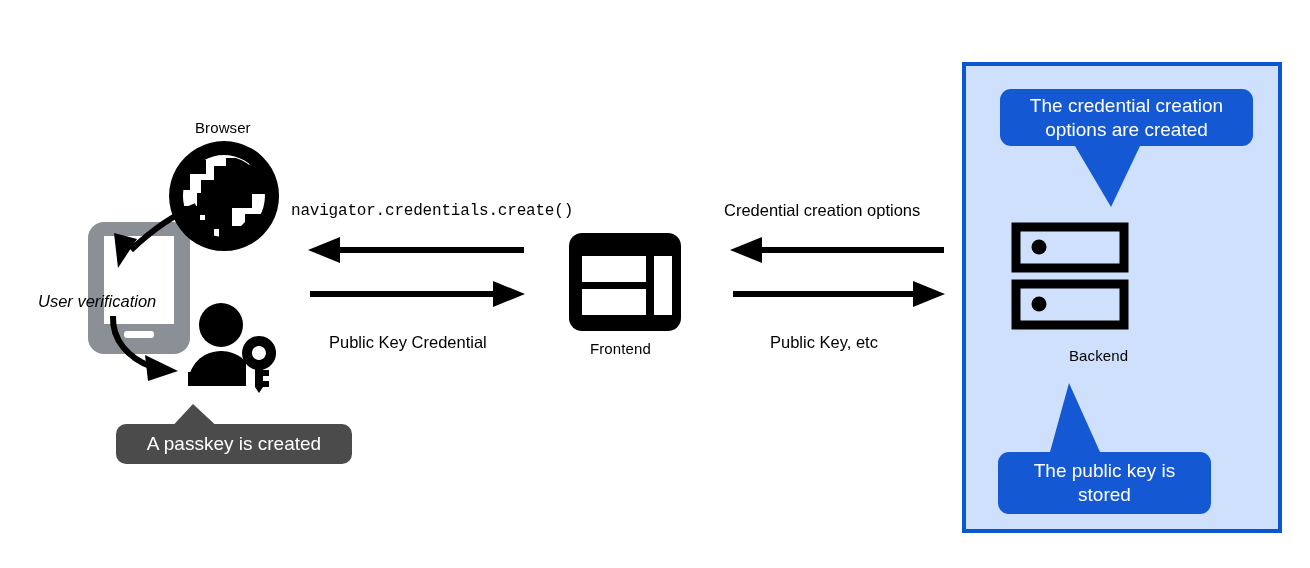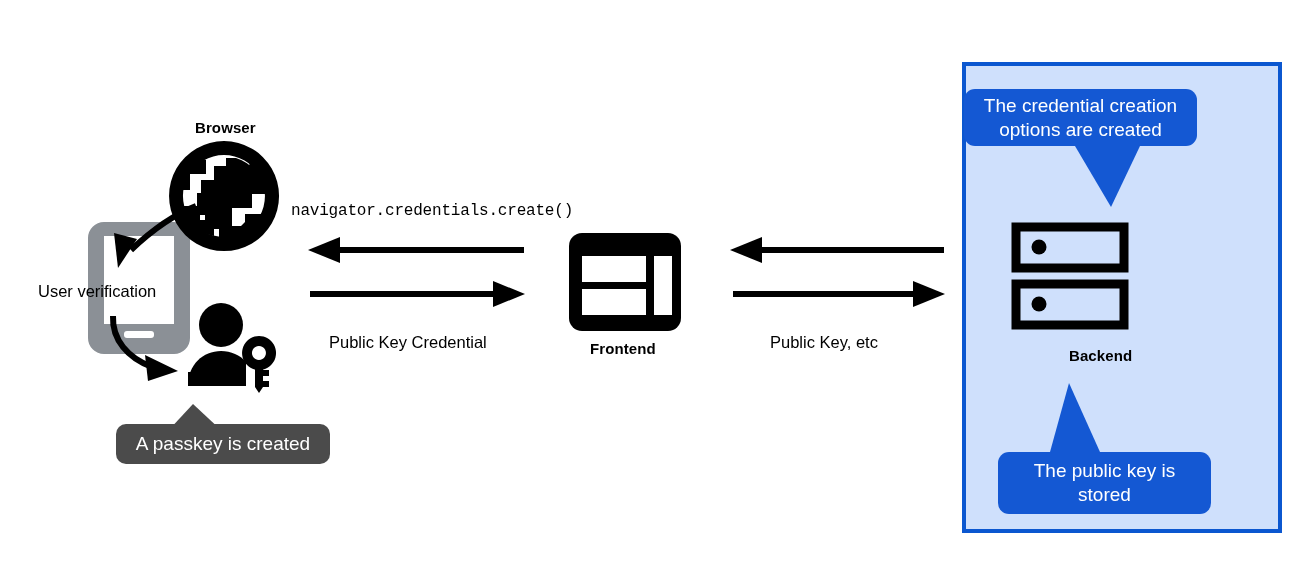--- a/index.html
+++ b/index.html
@@ -20,21 +20,21 @@
     overflow: hidden;
   }
   .label {
     position: absolute;
     color: #000000;
     font-size: 16.5px;
     line-height: 1.25;
     white-space: nowrap;
   }
   .label-bold {
-    font-weight: bold;
+    font-weight: normal;
     font-size: 15px;
     letter-spacing: 0.1px;
   }
   .label-mono {
     font-family: Liberation Mono, monospace;
     font-size: 16px;
     letter-spacing: -0.2px;
   }
 
   
@@ -182,38 +182,39 @@
     </g>
     <g>
       <line x1="733" y1="294" x2="928" y2="294" stroke="#000000" stroke-width="6"></line>
       <polygon points="945,294 913,281 913,307" fill="#000000"></polygon>
     </g>
 
   </svg>
 
   <div class="label label-bold" style="left:195px; top:119px;">Browser</div>
 
-  <div class="label" style="left:38px; top:281px;">User verification</div>
+  <div class="label" style="left:38px; top:291px;font-style:italic;">User verification</div>
 
   <div class="label label-mono" style="left:291px; top:201px;">navigator.credentials.create()</div>
 
   <div class="label" style="left:329px; top:332px;">Public Key Credential</div>
 
   <div class="label label-bold" style="left:590px; top:340px;text-align:right;">Frontend</div>
 
+  <div class="label" style="left:724px; top:200px;">Credential creation options</div>
 
   <div class="label" style="left:770px; top:332px;">Public Key, etc</div>
 
   <div class="label label-bold" style="left:1033px; top:347px;margin-left:36px;">Backend</div>
 
-  <div class="callout-blue" style="left:964px; top:89px; width:233px; height:57px;">
+  <div class="callout-blue" style="left:1000px; top:89px; width:253px; height:57px;">
     <span>The credential creation options are created</span>
   </div>
 
   <div class="callout-blue" style="left:998px; top:452px; width:213px; height:62px;">
     <span>The public key is stored</span>
   </div>
 
-  <div class="callout-grey" style="left:116px; top:424px; width:214px; height:40px;">
+  <div class="callout-grey" style="left:116px; top:424px; width:236px; height:40px;">
     <span>A passkey is created</span>
   </div>
 
 </div>
 
 </body></html>

